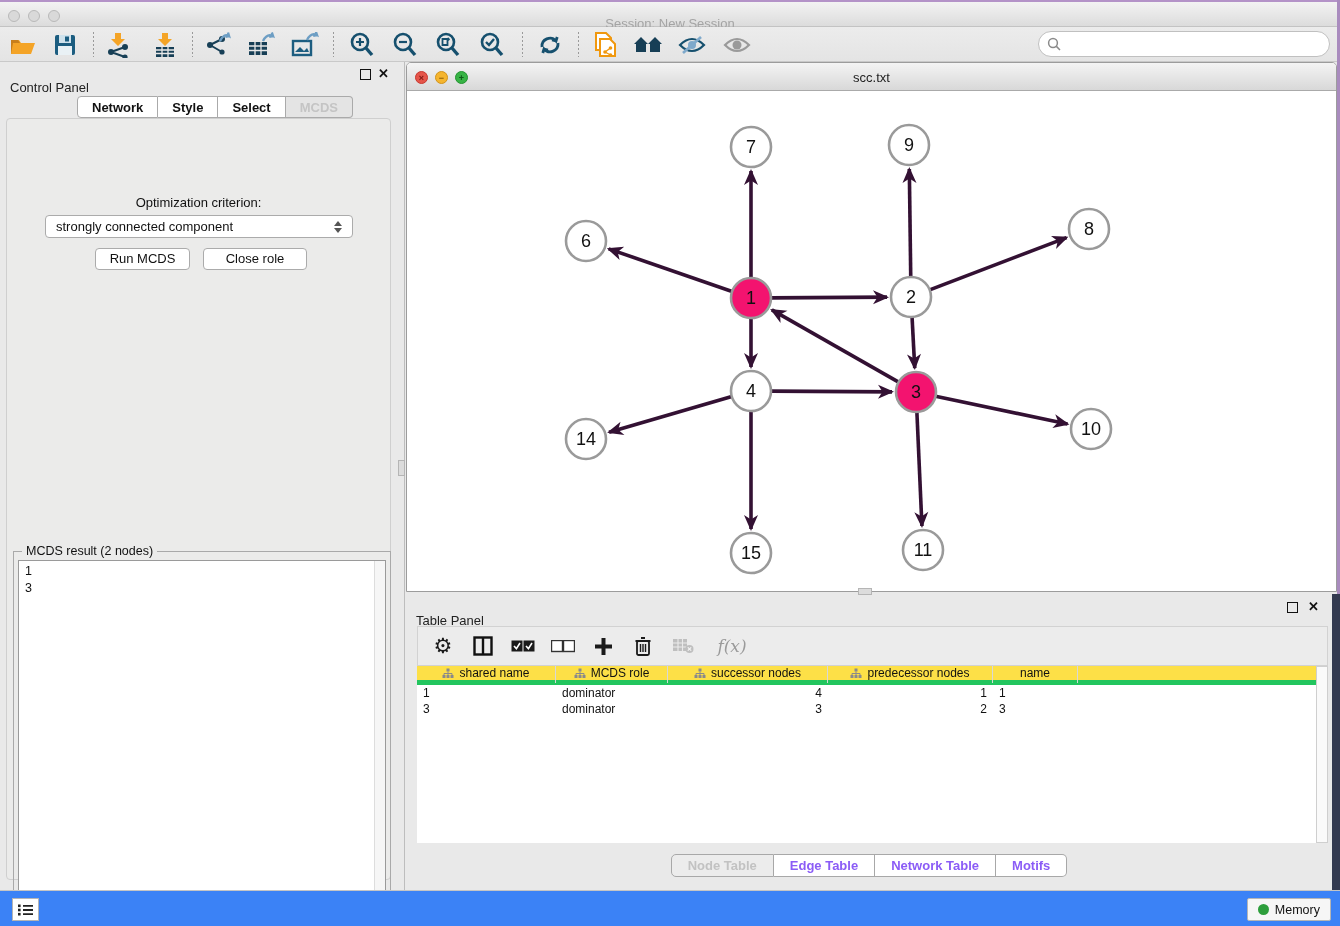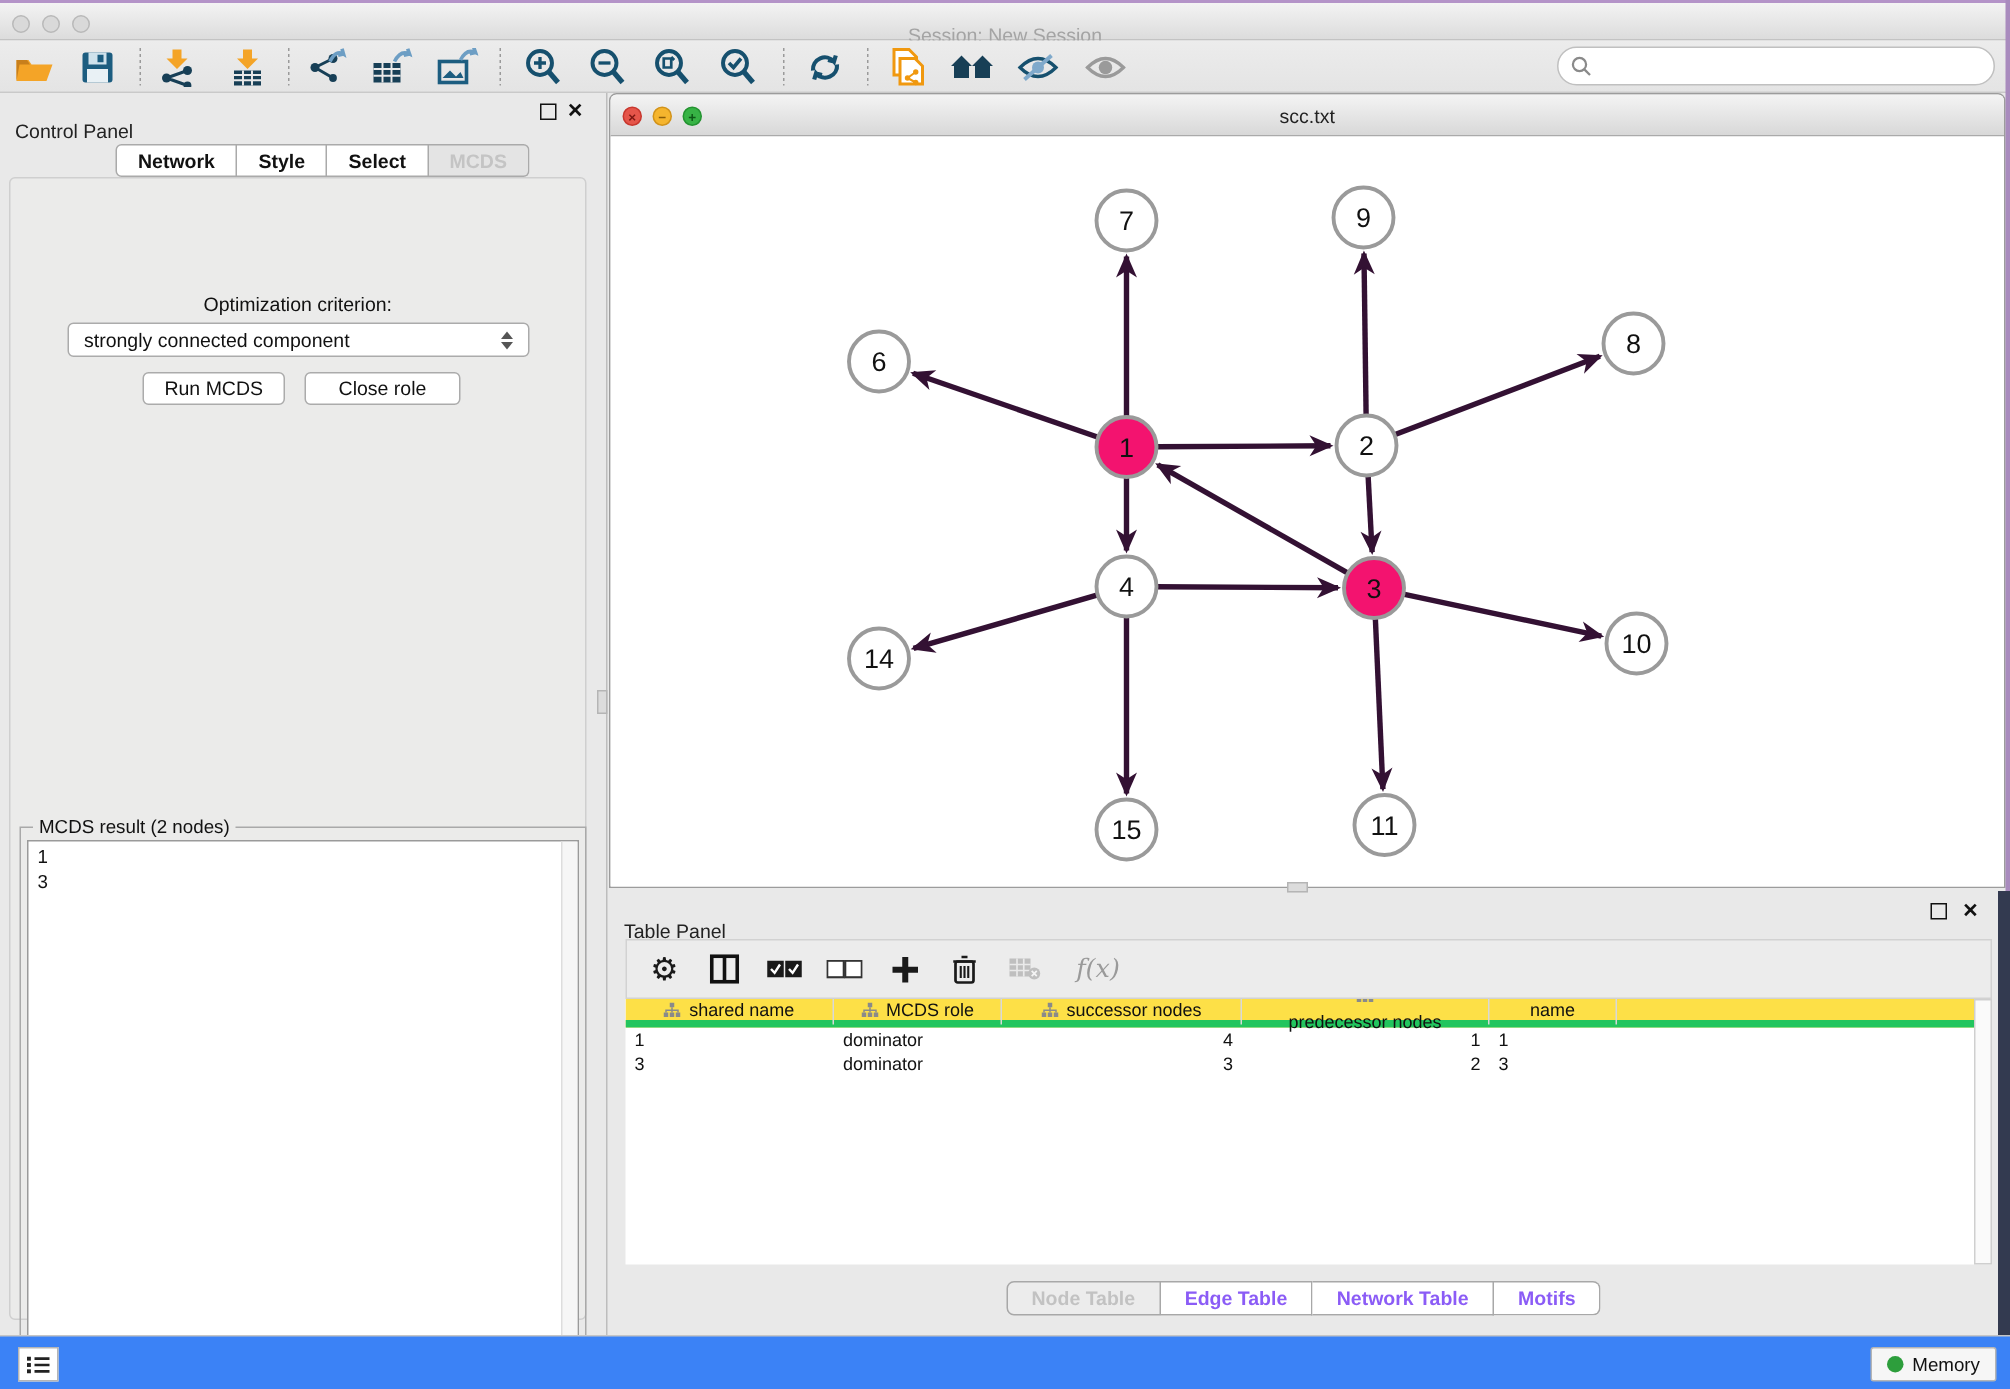--- a/index.html
+++ b/index.html
@@ -433,21 +433,21 @@
           <div class="dt-h" style="width: 160px;">
             <svg width="12" height="11" viewBox="0 0 12 11" style="flex:none">
               <rect x="4.5" y="0.5" width="3" height="3" fill="#8a8a8a"></rect>
               <rect x="0.5" y="7" width="3" height="3" fill="#8a8a8a"></rect>
               <rect x="4.5" y="7" width="3" height="3" fill="#8a8a8a"></rect>
               <rect x="8.5" y="7" width="3" height="3" fill="#8a8a8a"></rect>
               <path d="M6 3.5 V5.5 M2 7 V5.5 H10 V7 M6 5.5 V7" stroke="#8a8a8a" stroke-width="1" fill="none"></path>
             </svg>
             <span>successor nodes</span>
           </div>
-          <div class="dt-h" style="width: 165px; flex-direction: column;">
+          <div class="dt-h" style="width: 165px;">
             <svg width="12" height="11" viewBox="0 0 12 11" style="flex:none">
               <rect x="4.5" y="0.5" width="3" height="3" fill="#8a8a8a"></rect>
               <rect x="0.5" y="7" width="3" height="3" fill="#8a8a8a"></rect>
               <rect x="4.5" y="7" width="3" height="3" fill="#8a8a8a"></rect>
               <rect x="8.5" y="7" width="3" height="3" fill="#8a8a8a"></rect>
               <path d="M6 3.5 V5.5 M2 7 V5.5 H10 V7 M6 5.5 V7" stroke="#8a8a8a" stroke-width="1" fill="none"></path>
             </svg>
             <span>predecessor nodes</span>
           </div>
           <div class="dt-h" style="width: 85px;">

